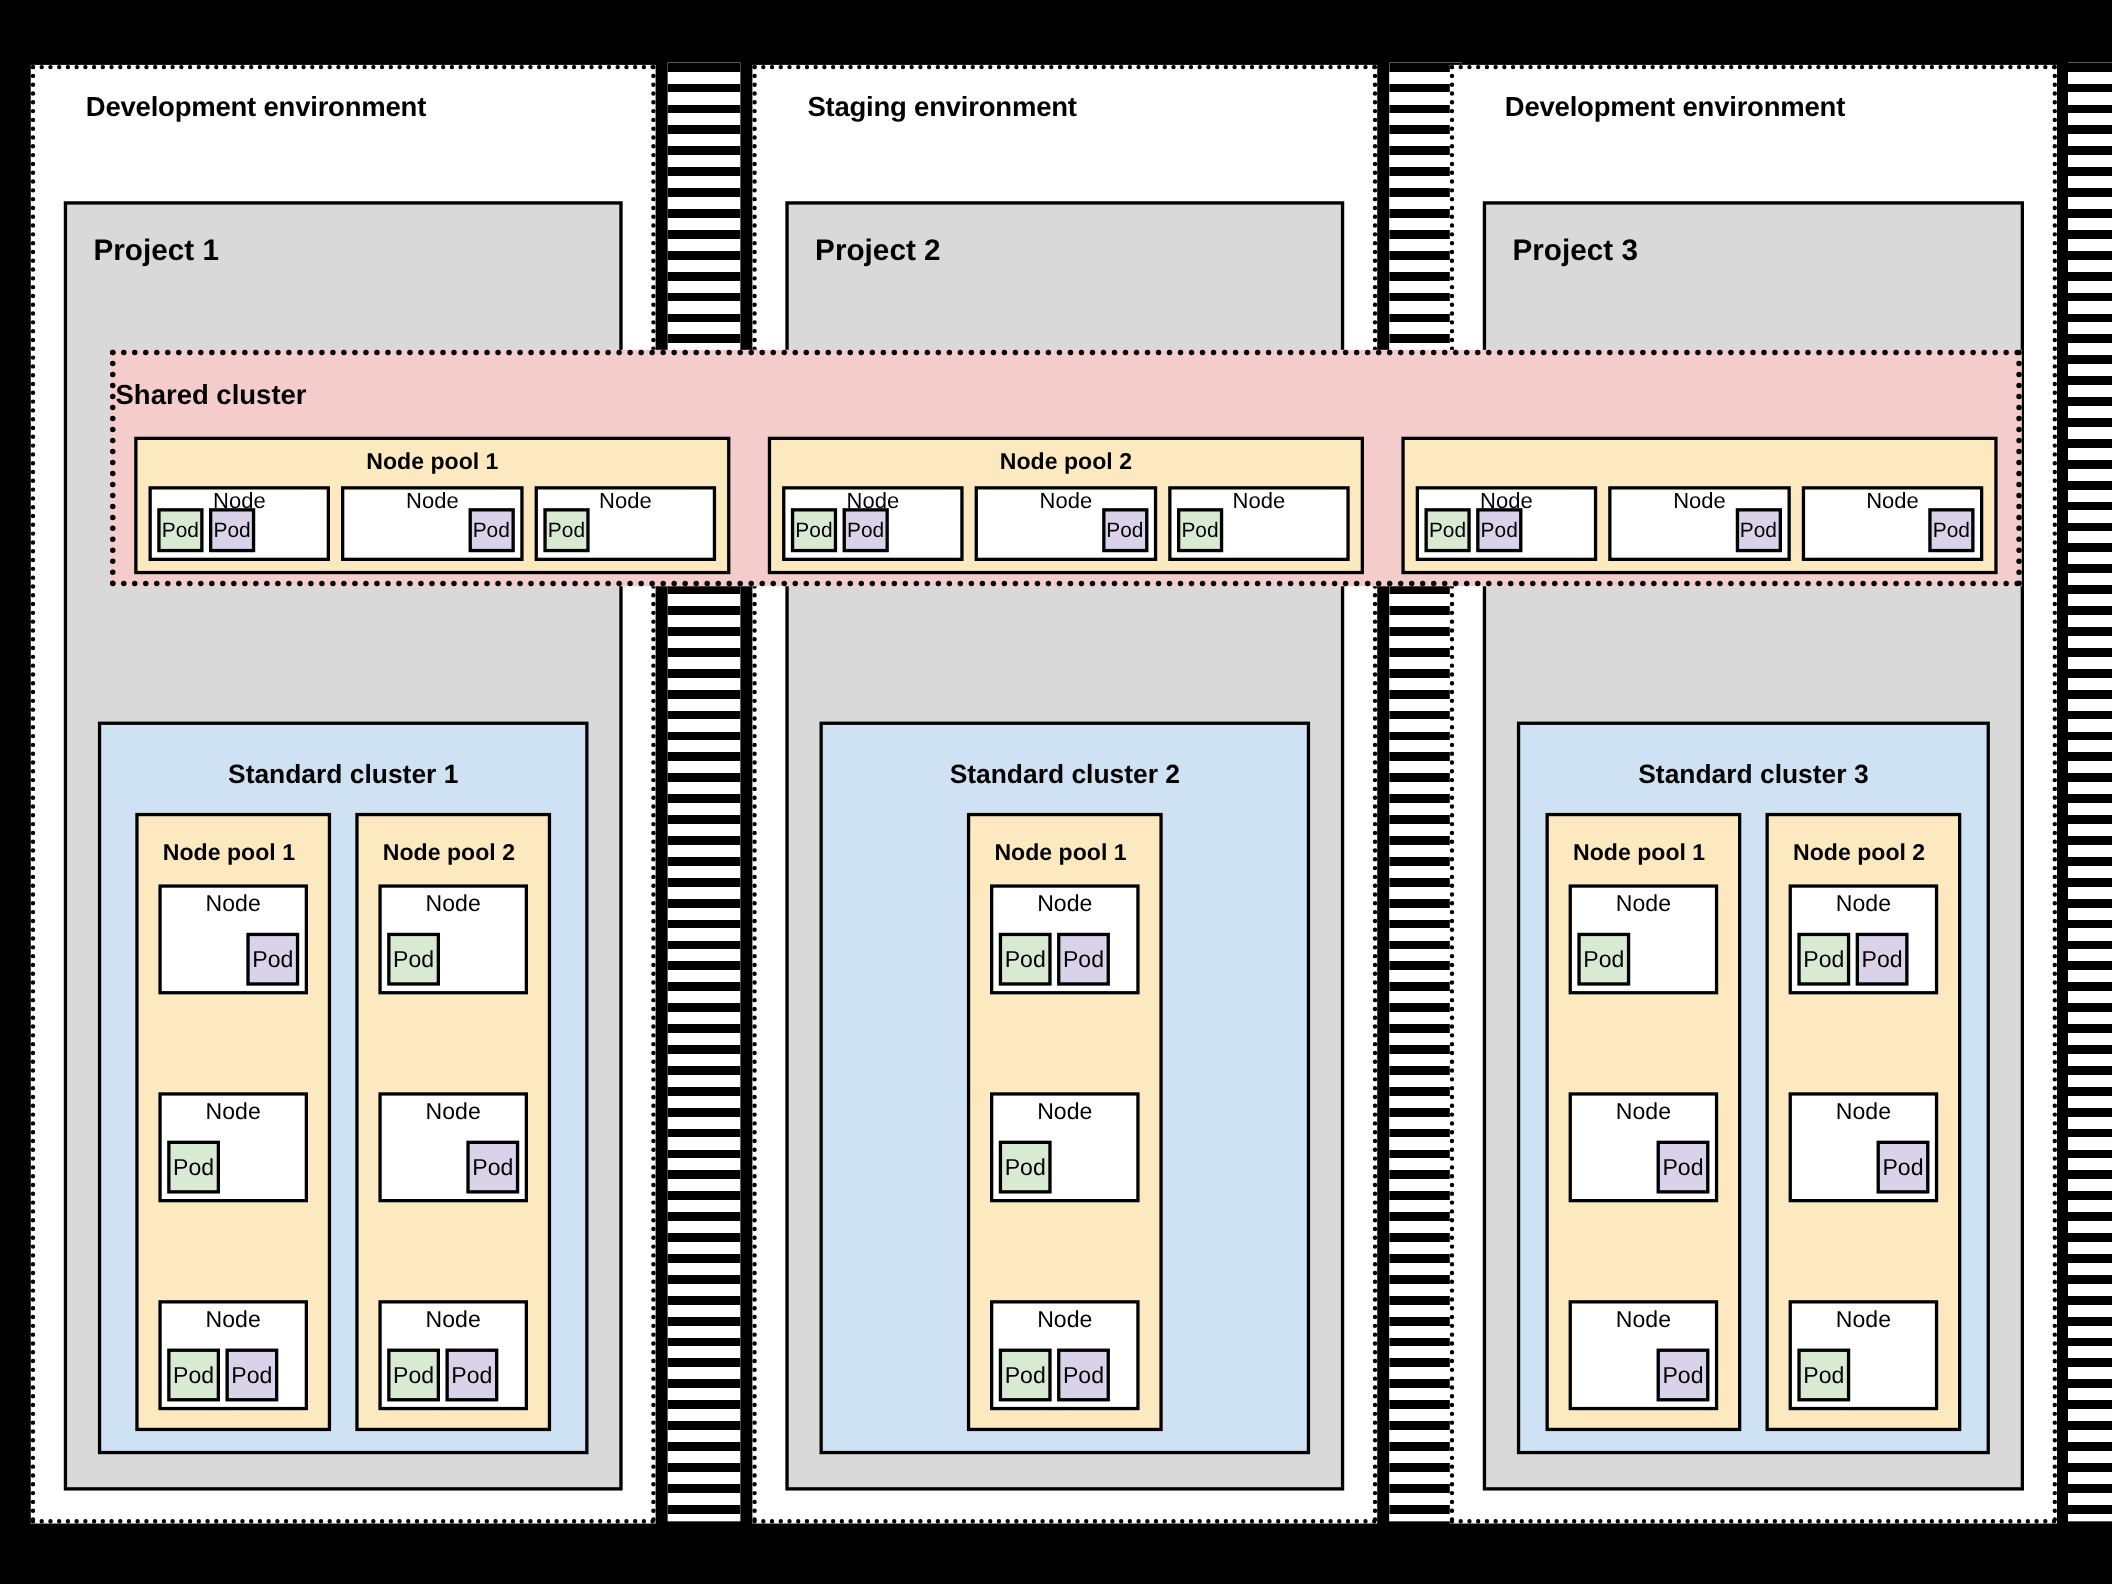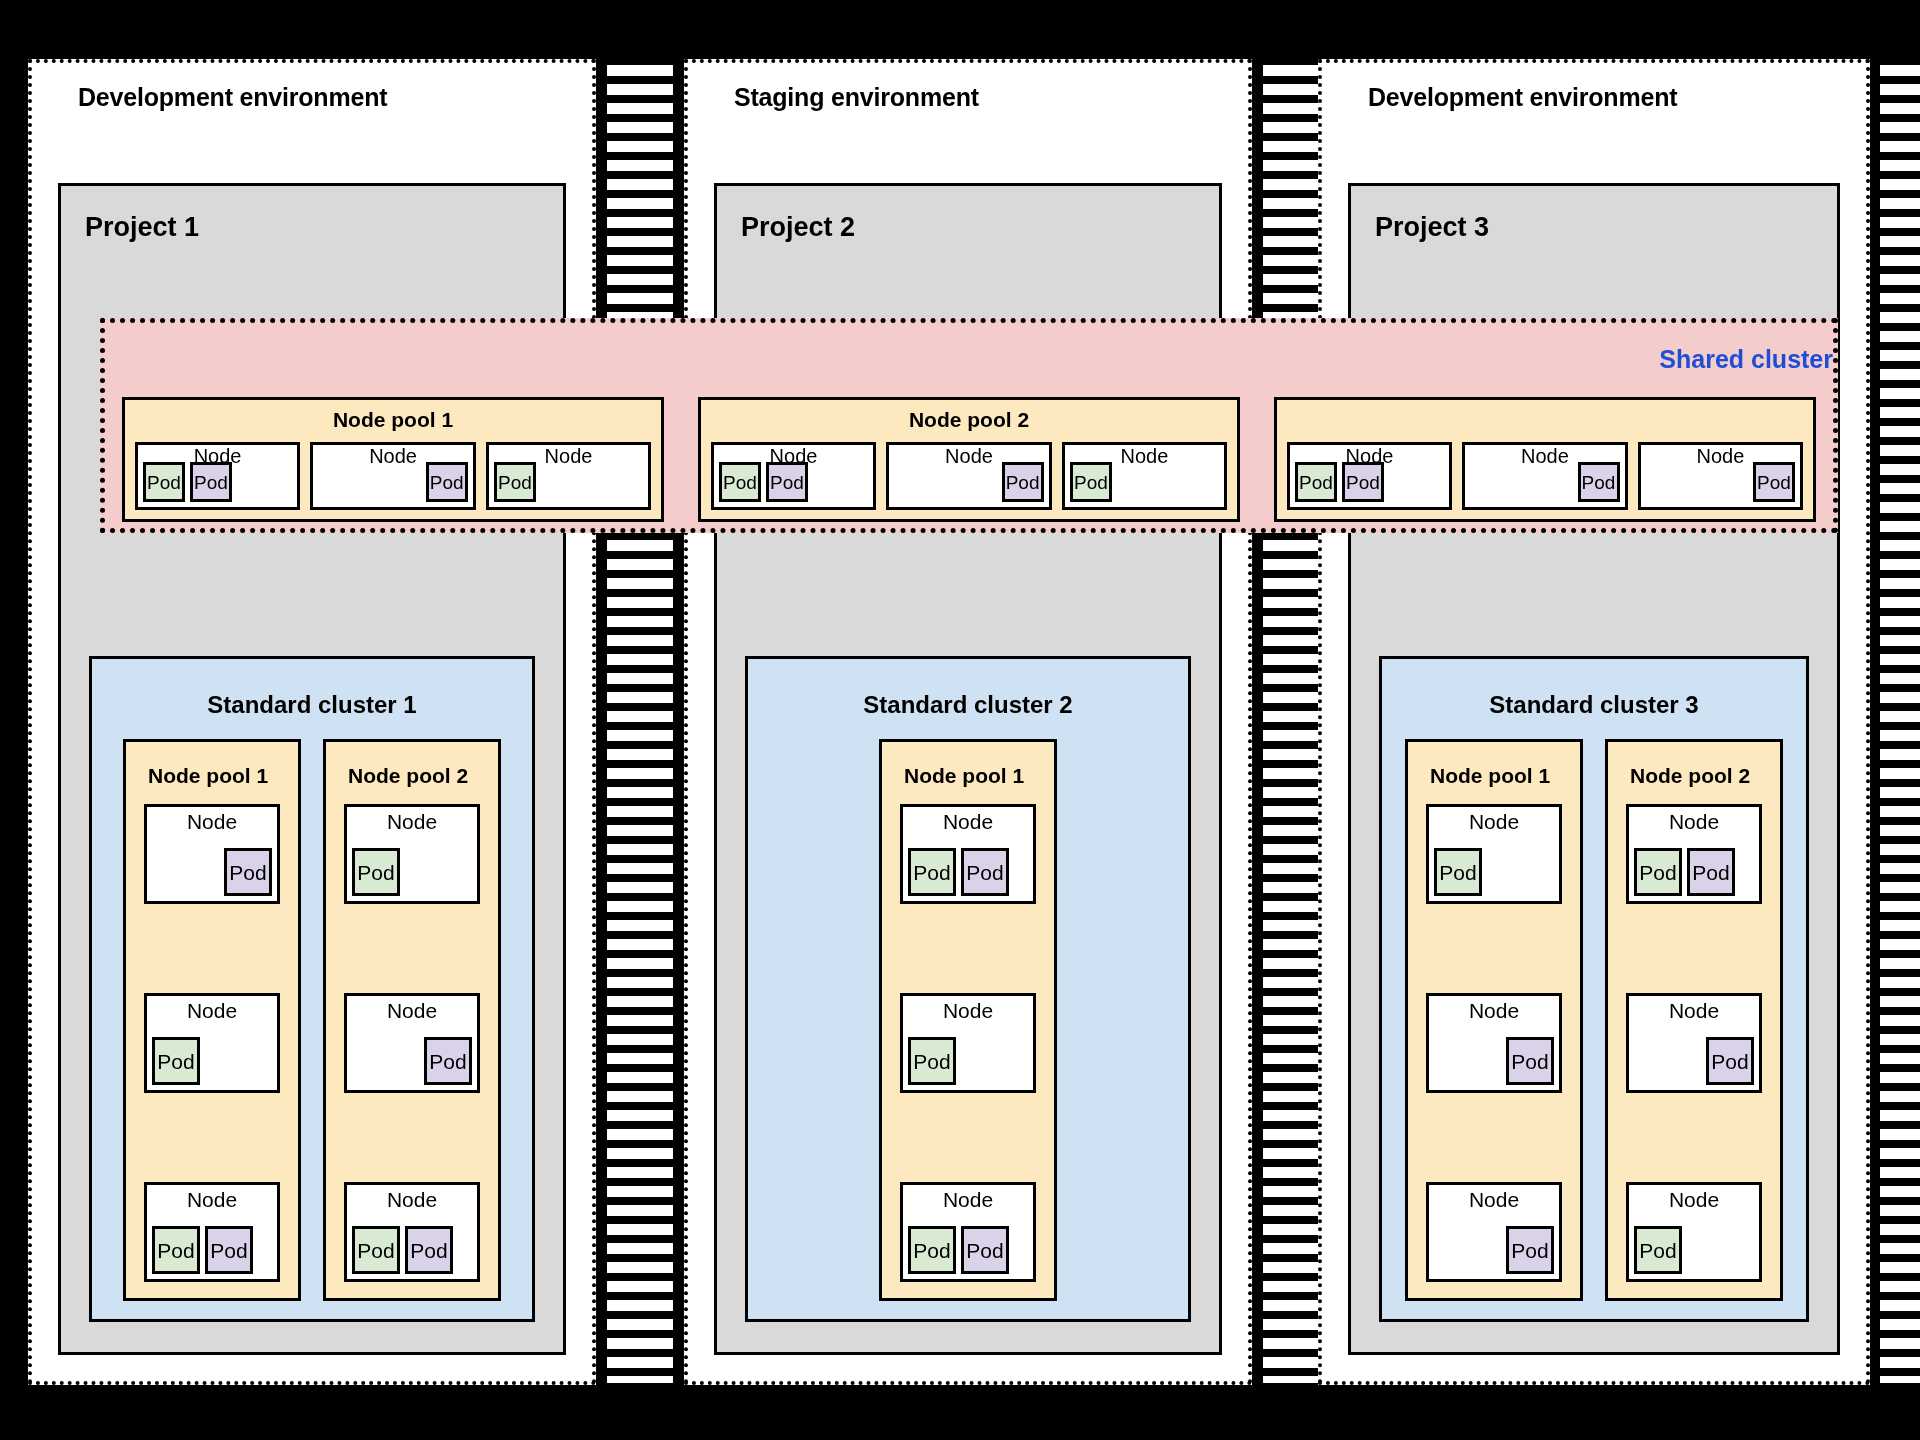--- a/index.html
+++ b/index.html
@@ -94,24 +94,24 @@
     height: 215px;
     background: #f4cccc;
     border: 5px dotted #000000;
     box-sizing: border-box;
   }
   #shared-cluster-title {
     position: absolute;
     left: 0;
     right: 0;
     top: 22px;
-    text-align: right;
+    text-align: left;
     font-size: 25px;
     font-weight: bold;
-    color: #1d4ed8;
+    color: #000000;
   }
 
   
   .pool {
     background: #fde9c0;
     border: 3px solid #000000;
     box-sizing: border-box;
     position: relative;
   }
   .pool-title {

